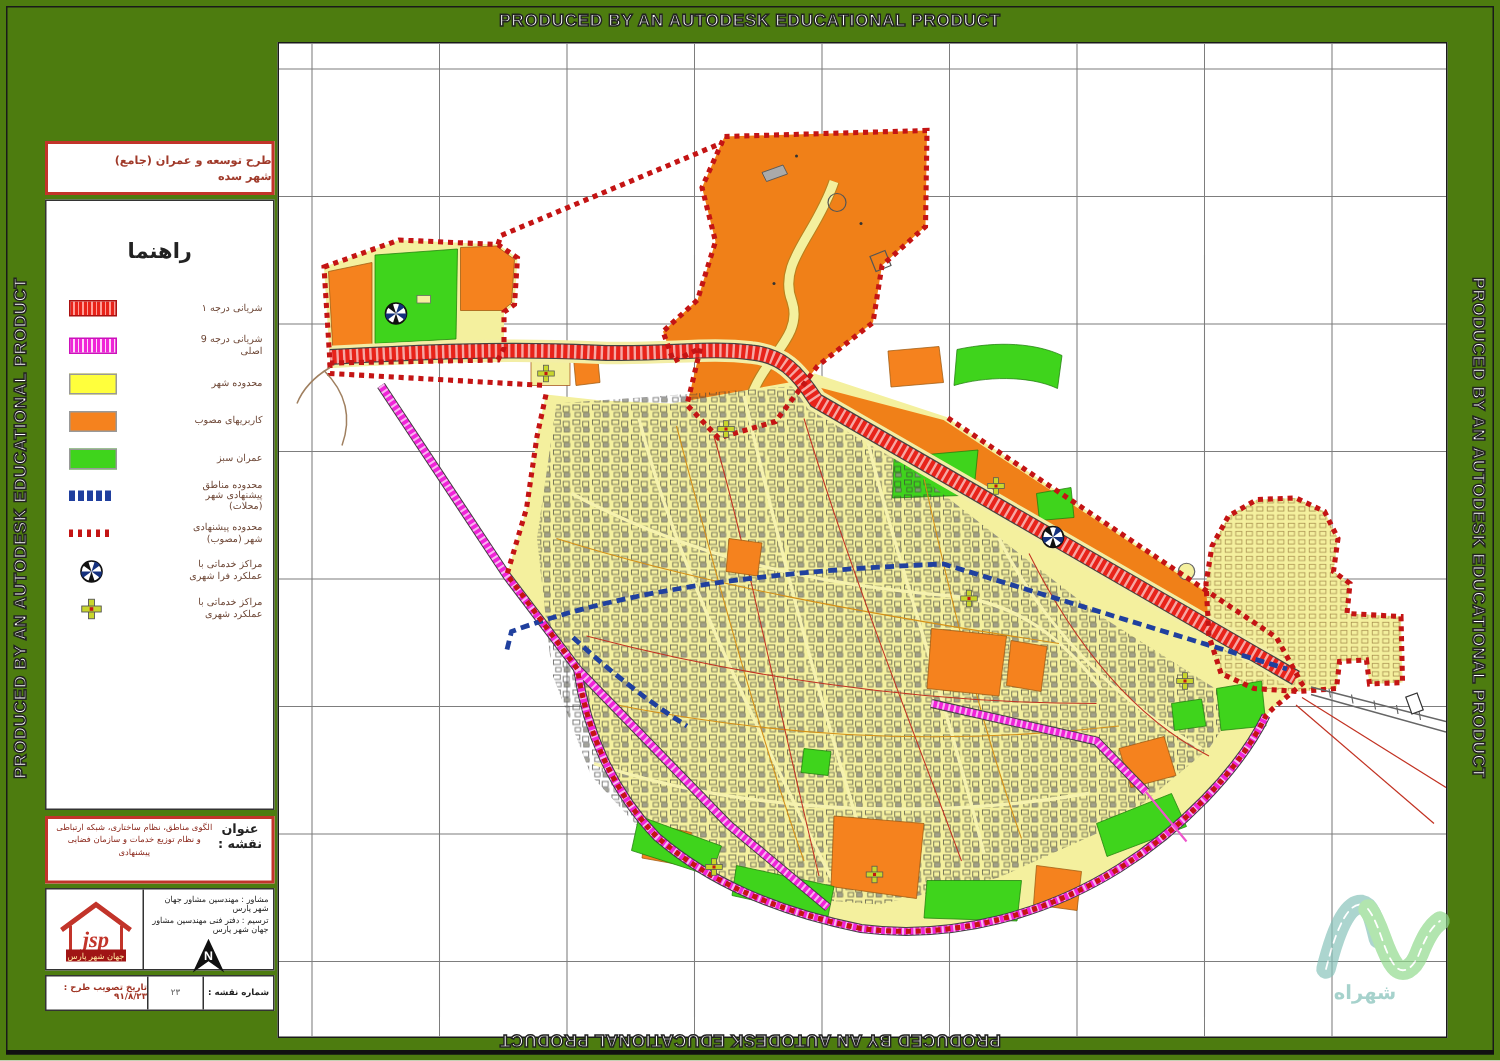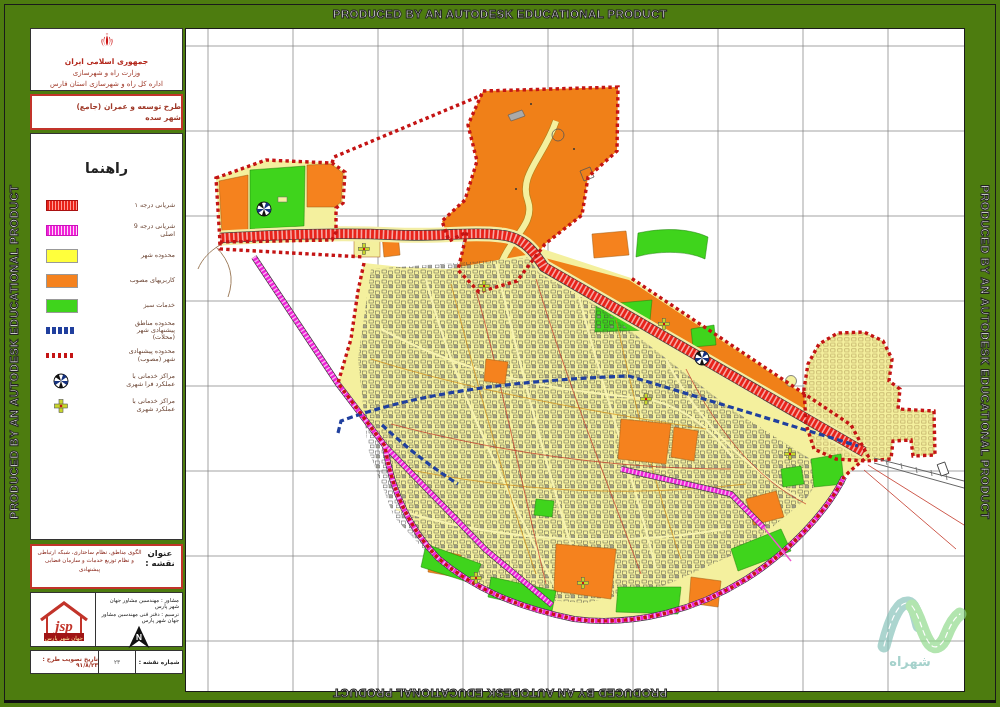--- a/index.html
+++ b/index.html
@@ -62,35 +62,20 @@
 <div id="sheet">
   <div id="outer-frame"></div>
 
   <div class="wm" id="wm-top">PRODUCED BY AN AUTODESK EDUCATIONAL PRODUCT</div>
   <div class="wm" id="wm-bottom">PRODUCED BY AN AUTODESK EDUCATIONAL PRODUCT</div>
   <div class="wm" id="wm-left">PRODUCED BY AN AUTODESK EDUCATIONAL PRODUCT</div>
   <div class="wm" id="wm-right">PRODUCED BY AN AUTODESK EDUCATIONAL PRODUCT</div>
 
   <div id="panel">
 
-    <div class="pbox" id="box-header">
-      <svg width="22" height="20" viewBox="0 0 24 20">
-        <g fill="#cc1111">
-          <path d="M10.5,1.2 Q12,0.2 13.5,1.2 Q12,2.1 10.5,1.2 Z"></path>
-          <path d="M12,2.6 L12.8,5 C13.5,8 13.4,11.5 12,14 C10.6,11.5 10.5,8 11.2,5 Z"></path>
-          <path d="M9.2,4.4 C7.6,7.4 8,12 10.6,14.6 C8.4,11.8 8.4,7.6 9.8,4.9 Z"></path>
-          <path d="M14.8,4.4 C16.4,7.4 16,12 13.4,14.6 C15.6,11.8 15.6,7.6 14.2,4.9 Z"></path>
-          <path d="M6.4,6.4 C5.2,9.6 6.2,13.4 9.4,15.4 C6.8,12.8 6.2,9.4 7.2,6.9 Z"></path>
-          <path d="M17.6,6.4 C18.8,9.6 17.8,13.4 14.6,15.4 C17.2,12.8 17.8,9.4 16.8,6.9 Z"></path>
-        </g>
-      </svg>
-      <div class="l1">جمهوری اسلامی ایران</div>
-      <div class="l2">وزارت راه و شهرسازی</div>
-      <div class="l3">اداره کل راه و شهرسازی استان فارس</div>
-    </div>
 
     <div class="pbox redbox" id="box-plan">
       <div>طرح توسعه و عمران (جامع)</div>
       <div>شهر سده</div>
     </div>
 
     <div class="pbox" id="box-legend">
       <div id="legend-title">راهنما</div>
       <div id="legend-rows">
         <div class="lg-row">
@@ -104,21 +89,21 @@
         <div class="lg-row">
           <span class="sw sw-yellow"></span>
           <span class="lg-label">محدوده شهر</span>
         </div>
         <div class="lg-row">
           <span class="sw sw-orange"></span>
           <span class="lg-label">کاربریهای مصوب</span>
         </div>
         <div class="lg-row">
           <span class="sw sw-green"></span>
-          <span class="lg-label">خدمات سبز</span>
+          <span class="lg-label">عمران سبز</span>
         </div>
         <div class="lg-row">
           <span class="sw sw-bluedash"></span>
           <span class="lg-label">محدوده مناطق پیشنهادی شهر (محلات)</span>
         </div>
         <div class="lg-row">
           <span class="sw sw-reddot"></span>
           <span class="lg-label">محدوده پیشنهادی شهر (مصوب)</span>
         </div>
         <div class="lg-row">

